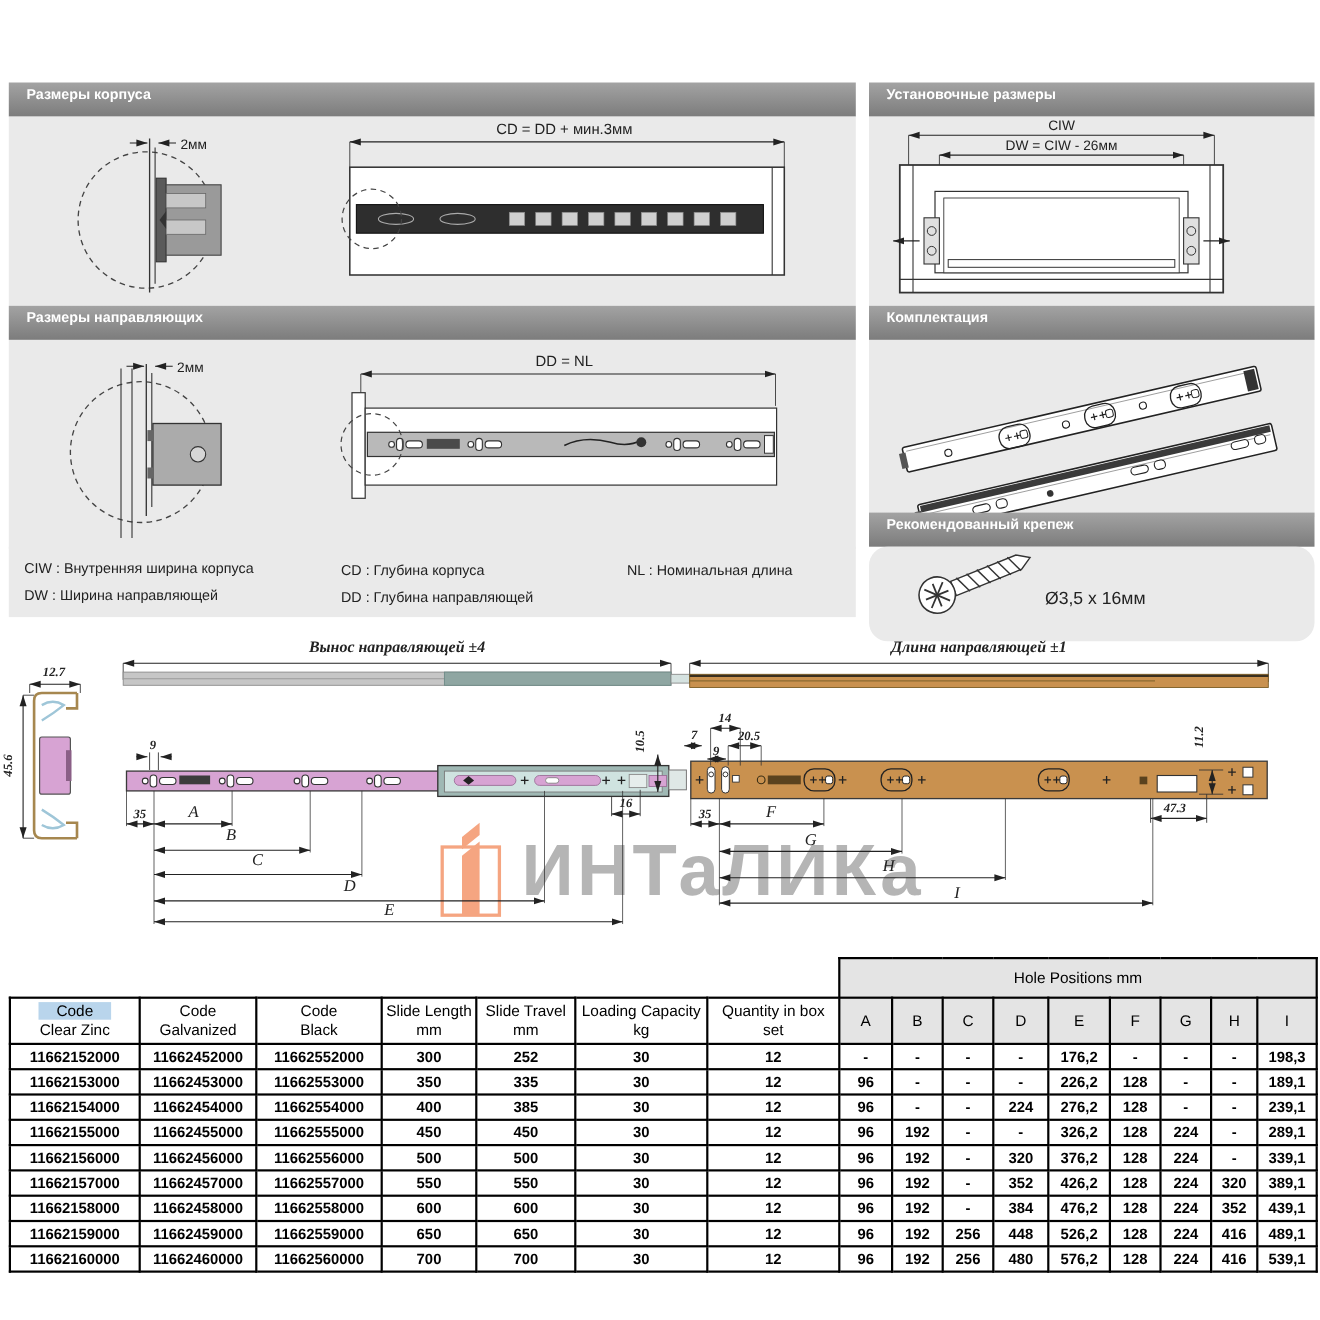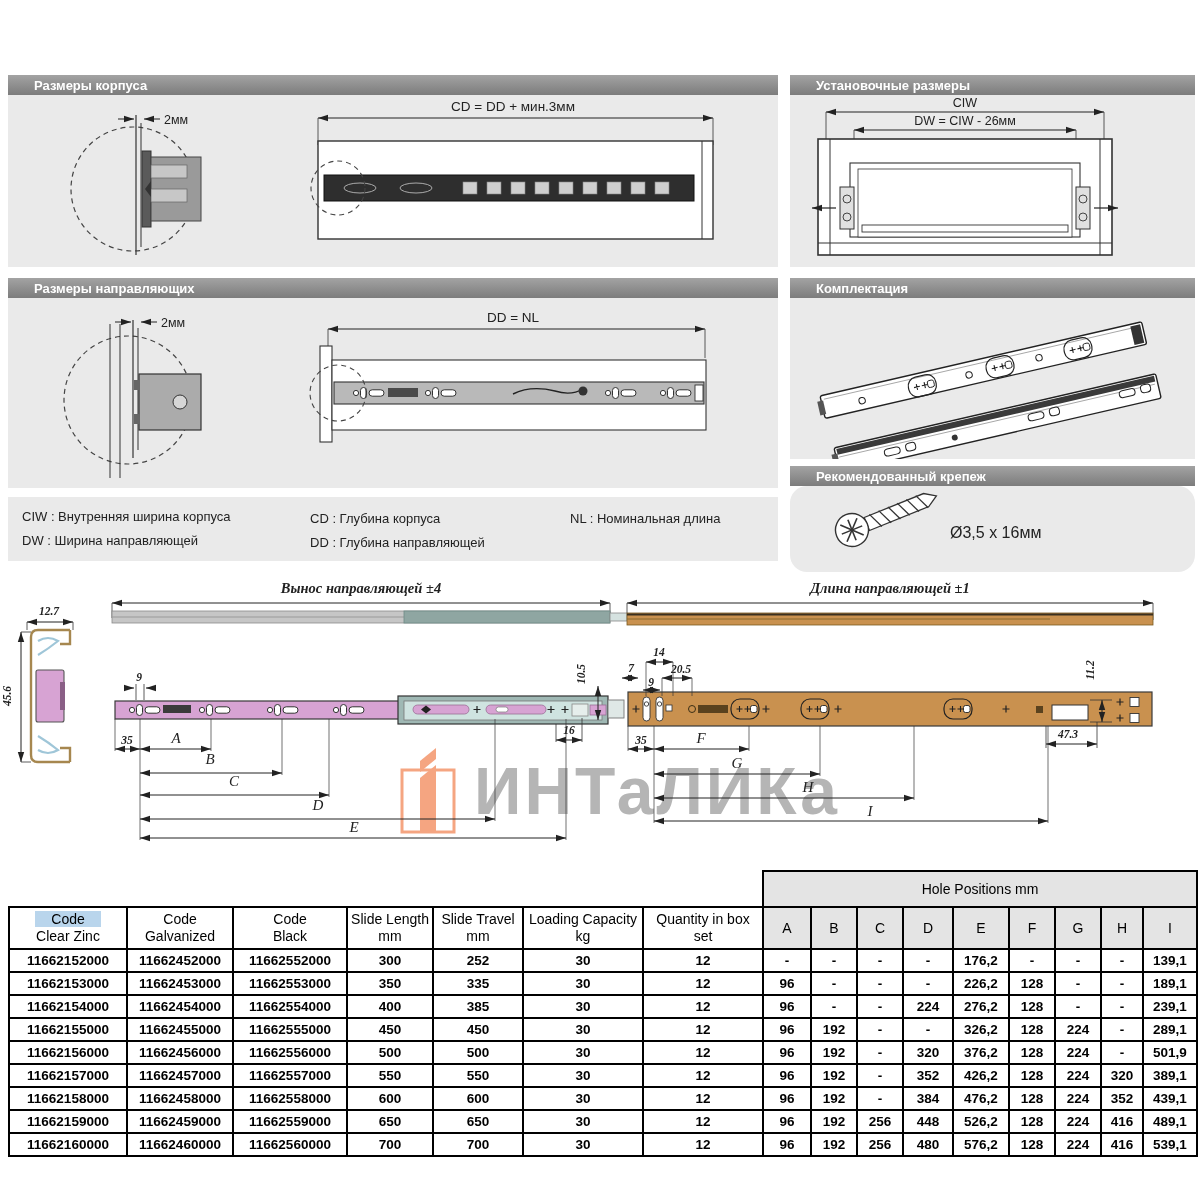--- a/index.html
+++ b/index.html
@@ -1,21 +1,21 @@
 <!DOCTYPE html>
 <html><head>
 <meta charset="utf-8">
 <style>
   * { margin:0; padding:0; box-sizing:border-box; }
   html,body { width:1200px; height:1200px; }
   body { position:relative; background:#fff; font-family:"Liberation Sans",sans-serif; overflow:hidden; }
 
   .section { position:absolute; }
-  .sec-head { height:20px; background:linear-gradient(180deg,#a3a3a3,#7c7c7c); color:#fff;
-              font-size:13px; font-weight:bold; line-height:21px; padding-left:26px; }
+  .sec-head { height:31px; background:linear-gradient(180deg,#a3a3a3,#7c7c7c); color:#fff;
+              font-size:13px; font-weight:bold; line-height:21px; padding-left:16px; }
   .sec-body { background:#eaeaea; position:relative; }
 
   svg text { font-family:"Liberation Sans",sans-serif; fill:#222; }
   .dimtxt { font-size:12.5px; }
   .dimtxt-b { font-size:13.5px; }
   .num { font-family:"Liberation Serif",serif; font-style:italic; font-weight:bold; font-size:11.5px; }
   .letter { font-family:"Liberation Serif",serif; font-style:italic; font-size:15px; }
   .dtitle { font-family:"Liberation Serif",serif; font-style:italic; font-weight:bold; font-size:14.5px; }
 
   .legend { position:absolute; left:8px; top:497px; width:770px; height:64px; background:#eaeaea;
@@ -512,21 +512,21 @@
         <td>30</td>
         <td>12</td>
         <td>-</td>
         <td>-</td>
         <td>-</td>
         <td>-</td>
         <td>176,2</td>
         <td>-</td>
         <td>-</td>
         <td>-</td>
-        <td>139,1</td>
+        <td>198,3</td>
       </tr>
       <tr>
         <td>11662153000</td>
         <td>11662453000</td>
         <td>11662553000</td>
         <td>350</td>
         <td>335</td>
         <td>30</td>
         <td>12</td>
         <td>96</td>
@@ -584,21 +584,21 @@
         <td>30</td>
         <td>12</td>
         <td>96</td>
         <td>192</td>
         <td>-</td>
         <td>320</td>
         <td>376,2</td>
         <td>128</td>
         <td>224</td>
         <td>-</td>
-        <td>501,9</td>
+        <td>339,1</td>
       </tr>
       <tr>
         <td>11662157000</td>
         <td>11662457000</td>
         <td>11662557000</td>
         <td>550</td>
         <td>550</td>
         <td>30</td>
         <td>12</td>
         <td>96</td>

